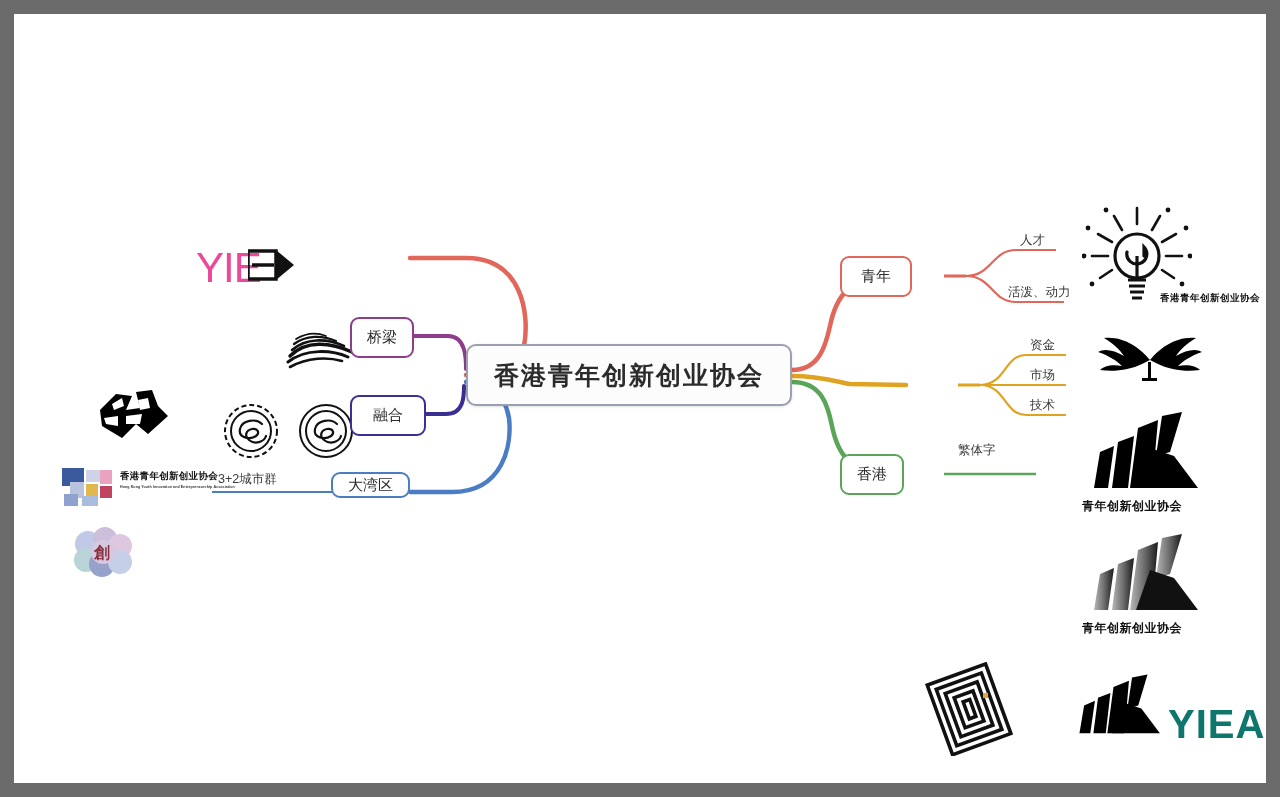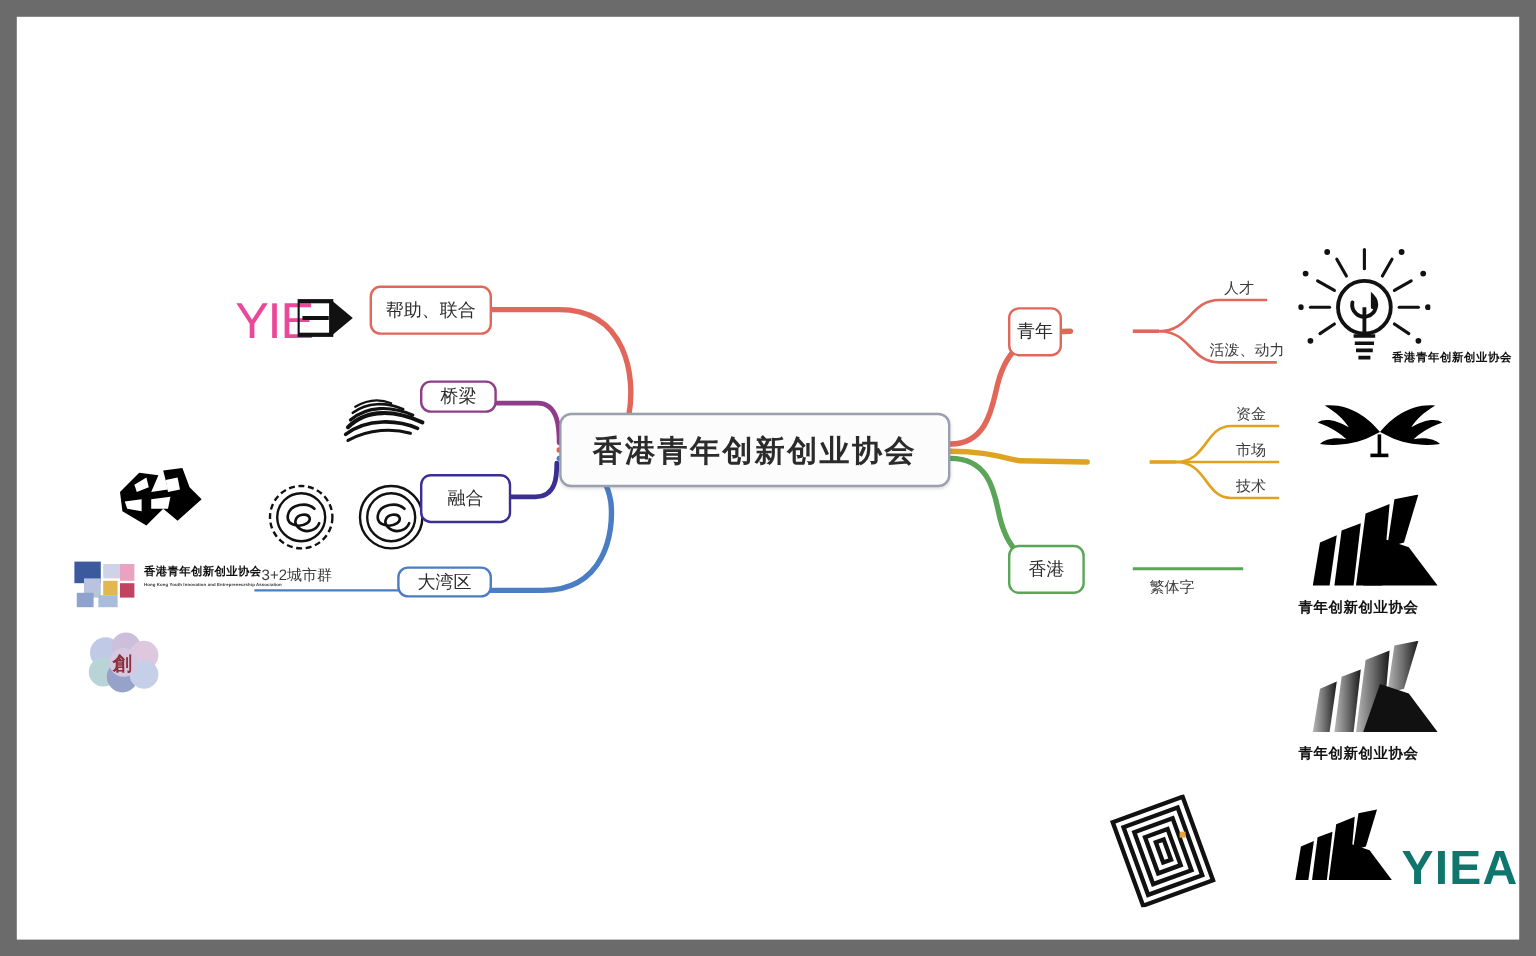--- a/index.html
+++ b/index.html
@@ -97,52 +97,49 @@
     <path d="M 966 371 L 1052 371" fill="none" stroke="#e0a321" stroke-width="2.2"></path>
     <path d="M 966 371 C 992 371 990 401 1012 401 L 1052 401" fill="none" stroke="#e0a321" stroke-width="2.2"></path>
 
     <path d="M 930 460 L 1022 460" fill="none" stroke="#5aa557" stroke-width="2.4"></path>
   </svg>
 
   <div class="node node-central" style="left:452px; top:330px; width:326px; height:62px;">
     <span>香港青年创新创业协会</span>
   </div>
 
-  <div class="node node-sub" style="left:294px; top:224px; width:102px; height:41px; border-color:#e1675b;">
-    <span>帮助、联合</span>
-  </div>
-
-  <div class="node node-sub" style="left:336px; top:303px; width:64px; height:27px; border-color:#8e3d8a;">
+
+  <div class="node node-sub" style="left:336px; top:303px; width:64px; height:41px; border-color:#8e3d8a;">
     <span>桥梁</span>
   </div>
 
   <div class="node node-sub" style="left:336px; top:381px; width:76px; height:41px; border-color:#3b2f93;">
     <span>融合</span>
   </div>
 
   <div class="node node-sub" style="left:317px; top:458px; width:79px; height:26px; border-color:#4a7dc4;">
     <span>大湾区</span>
   </div>
 
   <div class="leaf-label" style="left:204px; top:457px;">3+2城市群</div>
 
-  <div class="node node-sub" style="left:826px; top:242px; width:45px; height:41px; border-color:#e1675b;font-family:Liberation Serif, serif;">
+  <div class="node node-sub" style="left:826px; top:242px; width:72px; height:41px; border-color:#e1675b;font-family:Liberation Serif, serif;">
     <span>青年</span>
   </div>
   <div class="leaf" style="left:1006px; top:218px;">人才</div>
   <div class="leaf" style="left:994px; top:270px;">活泼、动力</div>
 
   <div class="leaf" style="left:1016px; top:323px;">资金</div>
   <div class="leaf" style="left:1016px; top:353px;">市场</div>
   <div class="leaf" style="left:1016px; top:383px;text-align:center;">技术</div>
 
   <div class="node node-sub" style="left:826px; top:440px; width:64px; height:41px; border-color:#5aa557;">
     <span>香港</span>
   </div>
-  <div class="leaf" style="left:944px; top:467px;">繁体字</div>
+  <div class="leaf" style="left:944px; top:428px;">繁体字</div>
 
   <div class="logo" style="left:182px; top:228px; width:100px; height:48px;">
     <div class="abs yie-word" style="left:0; top:2px;">YIE</div>
     <svg class="abs" style="left:52px; top:5px;" width="48" height="38" viewBox="0 0 48 38">
       <rect x="0" y="4" width="28" height="28" fill="none" stroke="#111" stroke-width="3.5"></rect>
       <line x1="4" y1="18" x2="26" y2="18" stroke="#111" stroke-width="3.5"></line>
       <polygon points="28,3 46,18 28,33" fill="#111"></polygon>
     </svg>
   </div>
 

